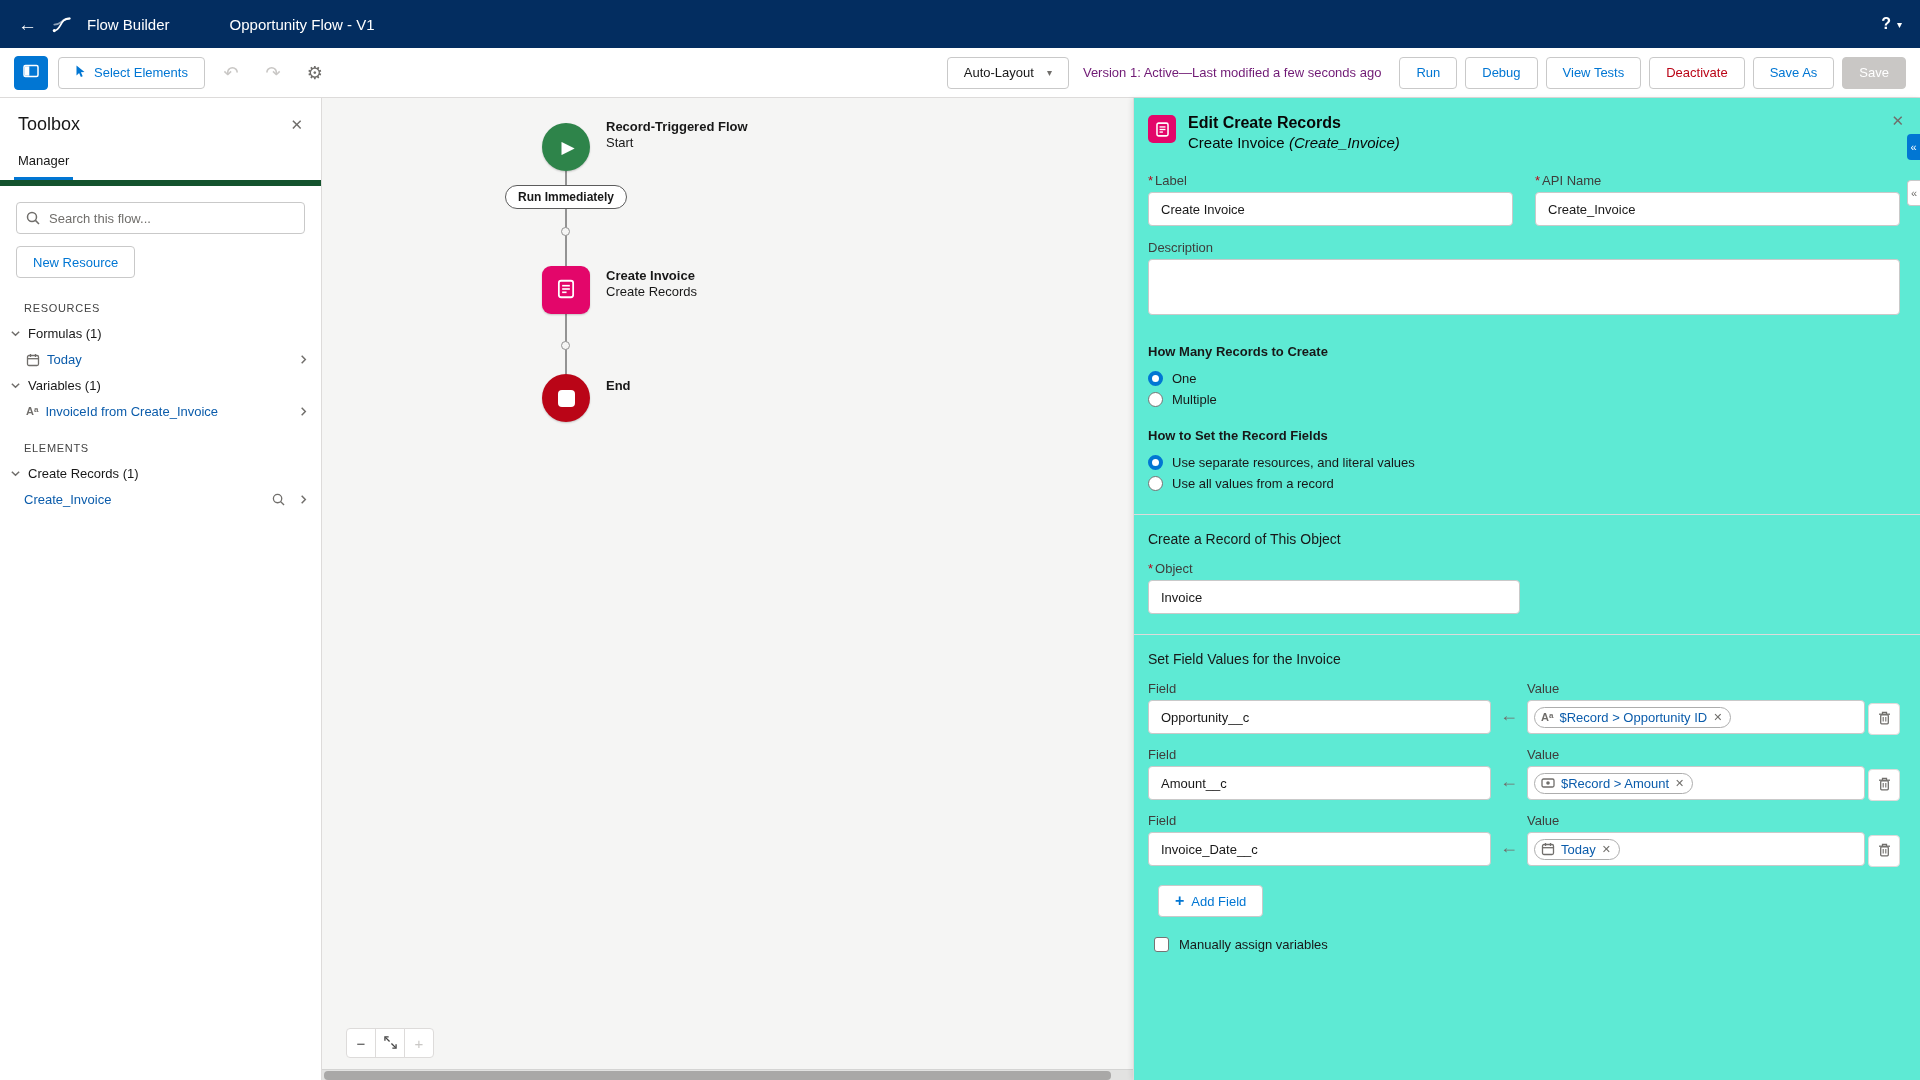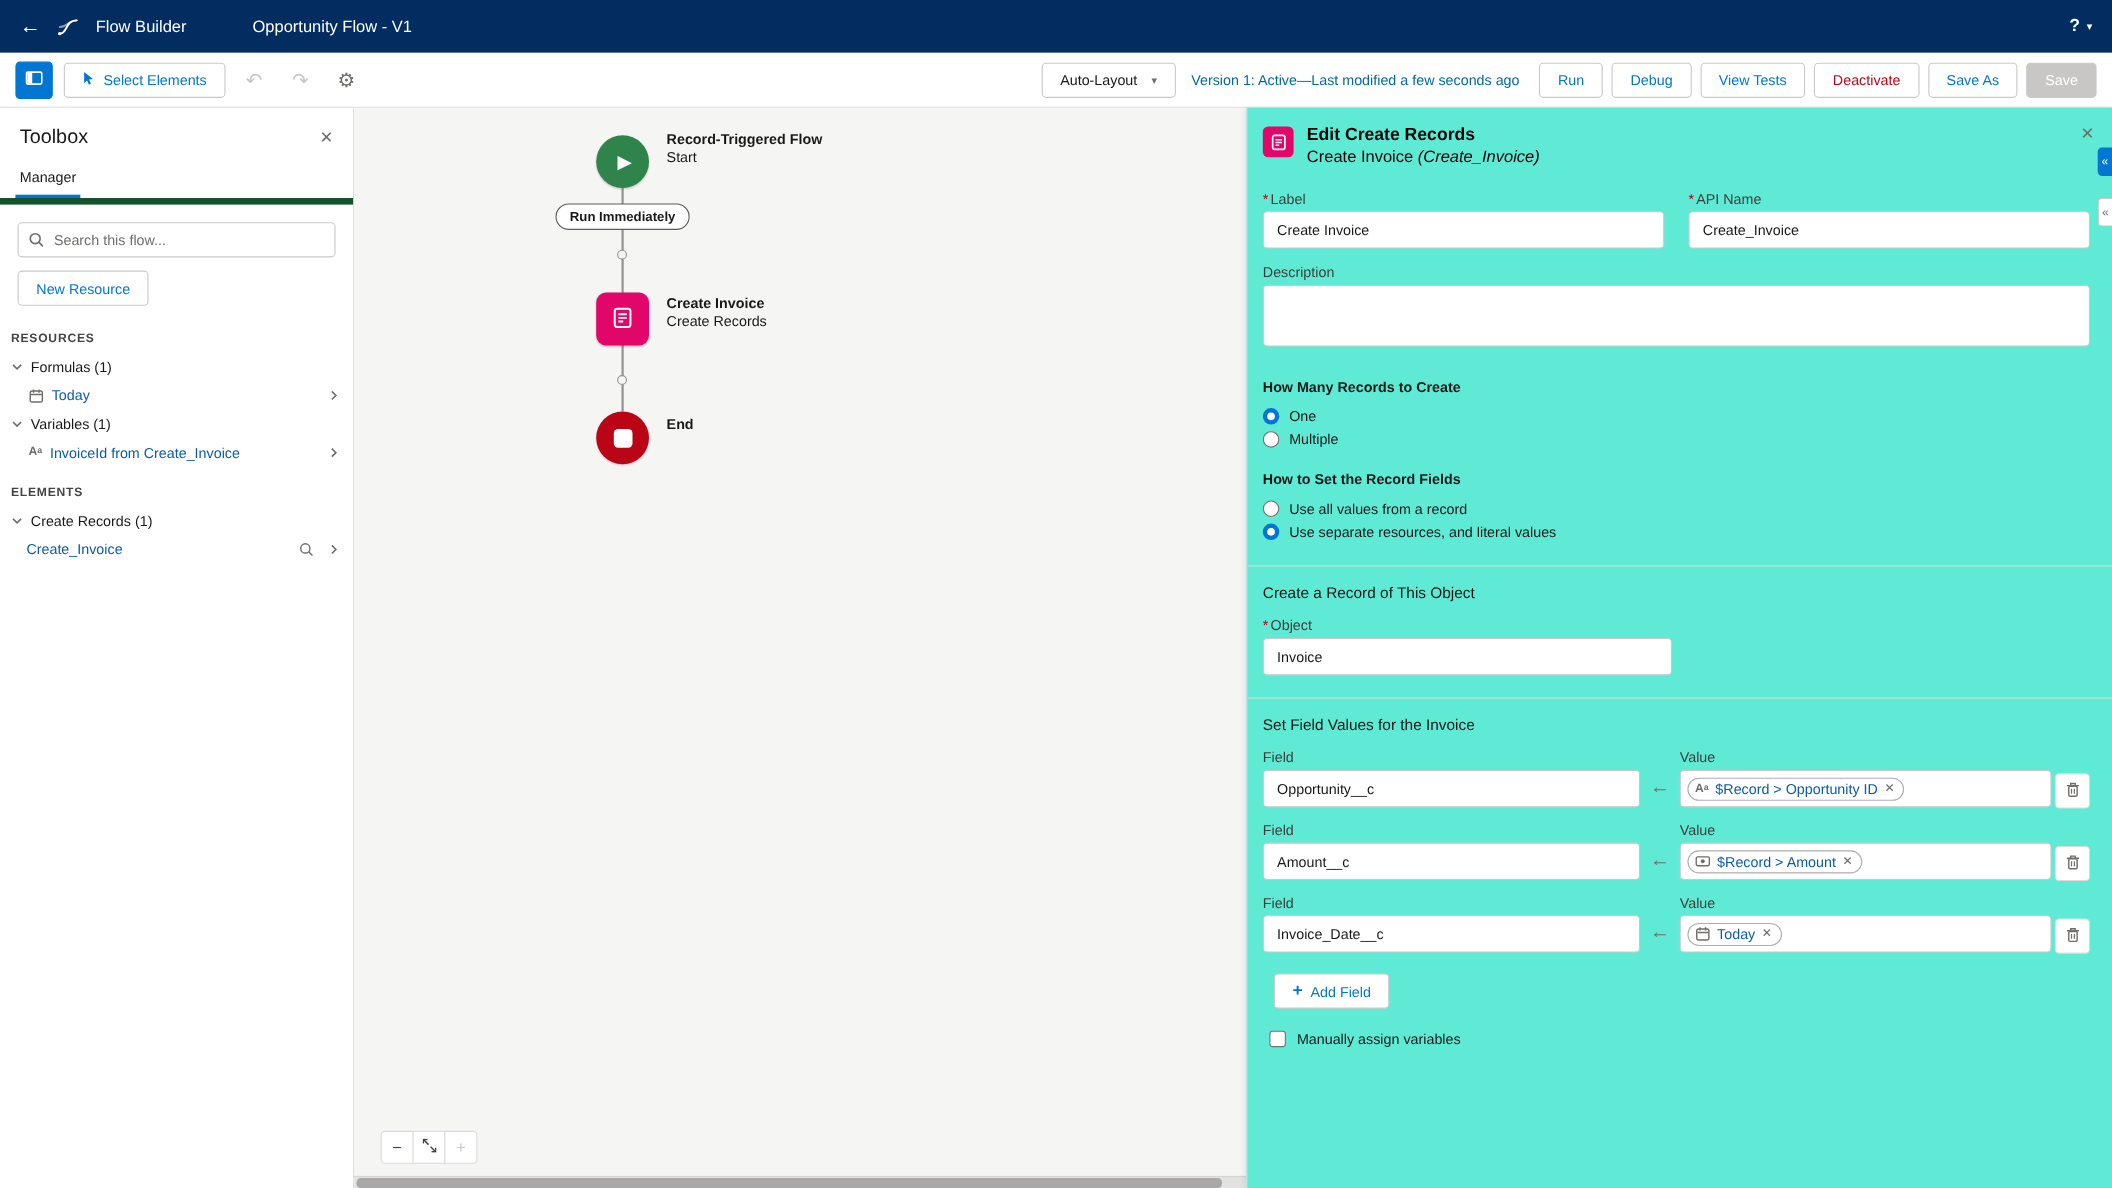--- a/index.html
+++ b/index.html
@@ -20,39 +20,39 @@
   .toolbar { height: 50px; background: #fff; border-bottom: 1px solid #DDDBDA; display: flex; align-items: center; padding: 0 14px; gap: 10px; }
   .tb-toggle { width: 34px; height: 34px; border: 1px solid #0176D3; background: #0176D3; border-radius: 4px; display: flex; align-items: center; justify-content: center; cursor: pointer; }
   .btn { height: 32px; border: 1px solid #C9C9C9; background: #fff; border-radius: 4px; padding: 0 16px; font-size: 13px; font-family: inherit; color: #0176D3; cursor: pointer; display: inline-flex; align-items: center; gap: 7px; white-space: nowrap; }
   .btn.neutral-dark { color: #181818; }
   .btn.destructive { color: #BA0517; }
   .btn.brand-disabled { background: #C9C7C5; border-color: #C9C7C5; color: #fff; cursor: default; }
   .icon-btn { width: 32px; height: 32px; border: none; background: none; display: inline-flex; align-items: center; justify-content: center; font-size: 18px; cursor: pointer; }
   .icon-btn.disabled { color: #C9C7C5; }
   .icon-btn.gray { color: #706E6B; }
   .toolbar .right-cluster { margin-left: auto; display: flex; align-items: center; gap: 8px; }
-  .version-text { color: #0369a1; margin: 0 10px 0 6px; }
+  .version-text { color: #701a75; margin: 0 10px 0 6px; }
   .dd-caret { font-size: 10px; color: #706E6B; margin-left: 6px; }
 
   
   .main { display: flex; height: 982px; }
 
   
   .toolbox { width: 322px; background: #fff; border-right: 1px solid #DDDBDA; display: flex; flex-direction: column; }
   .toolbox-head { display: flex; align-items: center; justify-content: space-between; padding: 16px 18px 12px 18px; }
   .toolbox-title { font-size: 18px; color: #181818; font-weight: 400; }
   .x-btn { background: none; border: none; color: #706E6B; font-size: 15px; cursor: pointer; }
   .tabs { border-bottom: 6px solid #14532d; padding: 0 14px; }
   .tab { display: inline-block; padding: 6px 4px 9px 4px; font-size: 13px; color: #181818; border-bottom: 3px solid #0176D3; cursor: pointer; }
   .tb-search-wrap { margin: 16px 16px 12px 16px; position: relative; }
   .tb-search-wrap .s-icon { position: absolute; left: 10px; top: 9px; color: #706E6B; }
   .tb-search { width: 100%; height: 32px; border: 1px solid #C9C9C9; border-radius: 4px; padding: 0 10px 0 32px; font-size: 13px; font-family: inherit; color: #181818; }
   .tb-search::placeholder { color: #706E6B; }
   .new-res { margin: 0 16px 14px 16px; align-self: flex-start; }
-  .sect-label { padding: 10px 16px 6px 10px; font-size: 11px; letter-spacing: .7px; color: #444; font-weight: bold; }
+  .sect-label { padding: 10px 16px 6px 24px; font-size: 11px; letter-spacing: .7px; color: #444; }
   .tb-group { display: flex; align-items: center; gap: 7px; padding: 6px 10px; cursor: pointer; }
   .tb-group .chev { color: #706E6B; display: flex; }
   .tb-group-label { color: #181818; }
   .tb-item { display: flex; align-items: center; gap: 7px; padding: 5px 12px 5px 26px; cursor: pointer; }
   .tb-item .tico { color: #706E6B; display: flex; }
   .tb-link { color: #0B5CAB; text-decoration: none; cursor: pointer; }
   .tb-item .spacer { flex: 1; }
   .chev-r { color: #706E6B; display: flex; cursor: pointer; }
   .icon-aa { font-size: 11px; color: #706E6B; font-weight: bold; line-height: 1; }
   .icon-aa .sub { font-size: 8px; }
@@ -375,26 +375,26 @@
         </div>
         <div class="radio-row">
           <span class="radio"></span>
           <span>Multiple</span>
         </div>
       </div>
 
       <div class="radio-section" style="margin-top:18px;">
         <h4>How to Set the Record Fields</h4>
         <div class="radio-row">
+          <span class="radio checked"></span>
+          <span>Use separate resources, and literal values</span>
+        </div>
+        <div class="radio-row">
           <span class="radio"></span>
           <span>Use all values from a record</span>
-        </div>
-        <div class="radio-row">
-          <span class="radio checked"></span>
-          <span>Use separate resources, and literal values</span>
         </div>
       </div>
 
       <hr class="divider">
       <h3 class="sec-heading">Create a Record of This Object</h3>
       <div class="obj-wrap">
         <label class="f-label"><span class="req">*</span><span>Object</span></label>
         <input class="input" value="Invoice" style="">
       </div>
 

